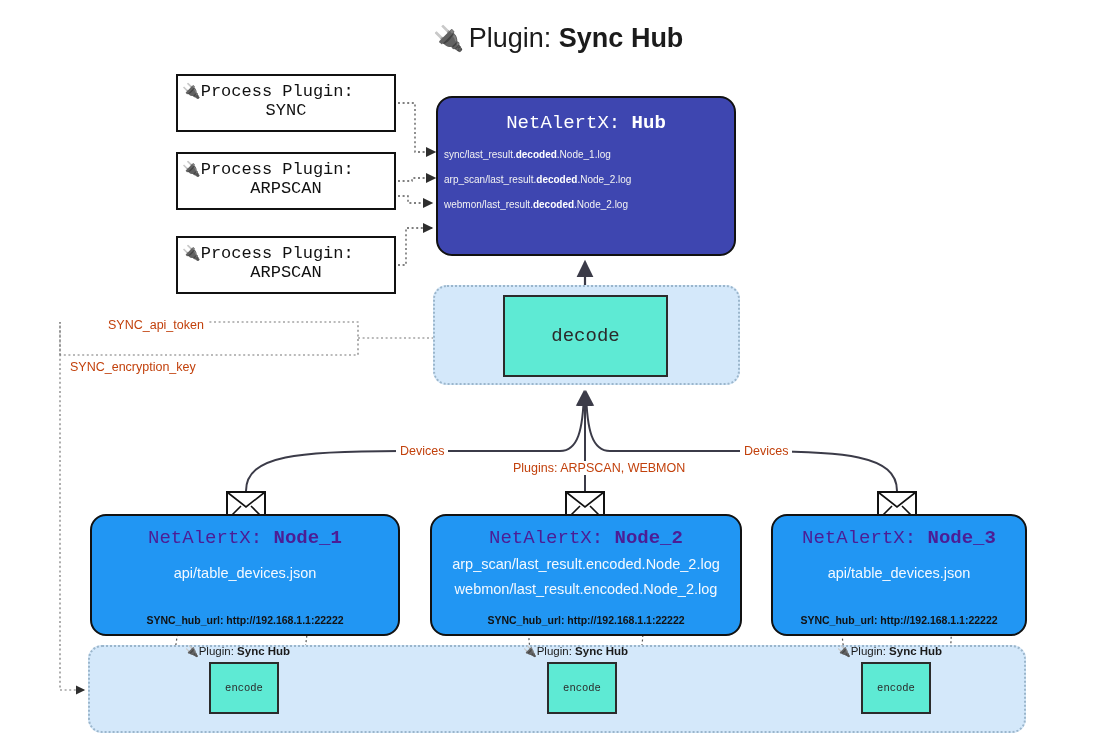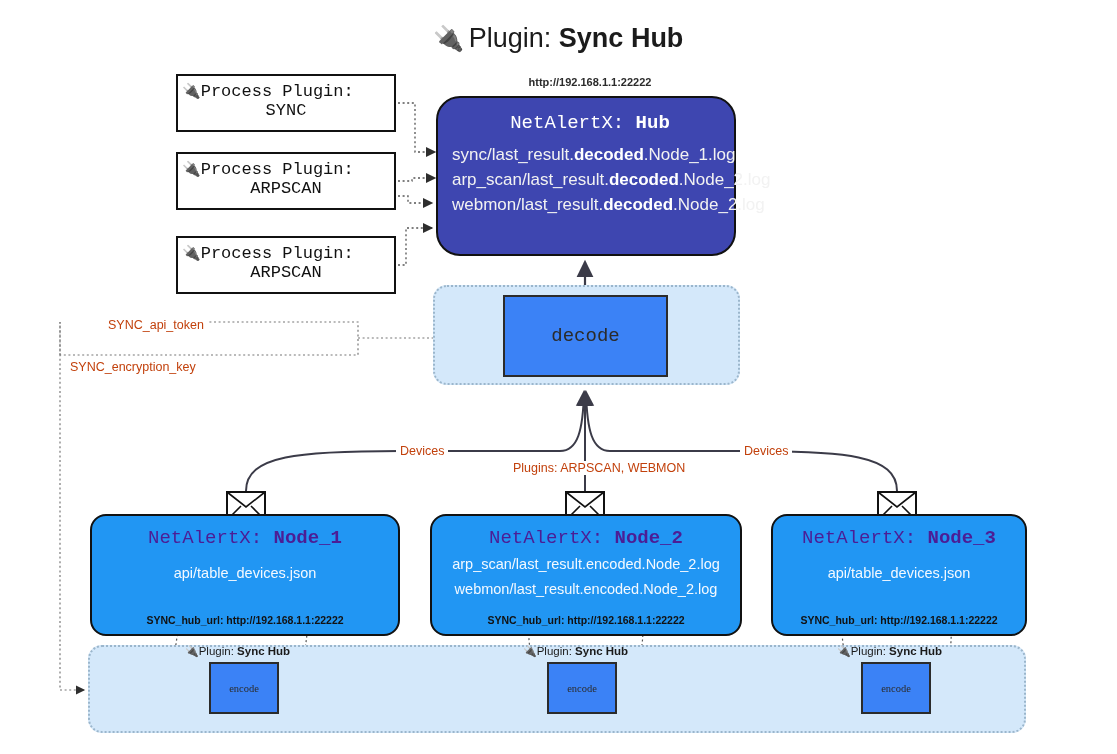--- a/index.html
+++ b/index.html
@@ -74,68 +74,67 @@
     white-space: nowrap;
   }
   .hub-box {
     position: absolute;
     left: 436px;
     top: 96px;
     width: 300px;
     height: 160px;
     background: #3e46b0;
     border: 2.5px solid #111111;
-    border-radius: 24px;
-    box-sizing: border-box;
-    padding-left: 8px;
+    border-radius: 16px;
+    box-sizing: border-box;
   }
   .hub-title {
     text-align: center;
     color: #ffffff;
     font-family: "Liberation Mono", monospace;
     font-size: 19px;
     margin-top: 14px;
     white-space: nowrap;
   }
   .hub-title .strong { font-weight: bold; }
   .hub-lines { margin-top: 8px; }
   .hub-line {
     color: #f2f2f2;
-    font-size: 17px;
+    font-size: 10px;
     line-height: 25px;
     text-align: left;
     padding-left: 6px;
     white-space: nowrap;
   }
   .hub-line b { font-weight: bold; color: #ffffff; }
 
   
   .lightblue-pane {
     position: absolute;
     background: #d4e8fa;
     border: 2px dotted #9bb6cc;
     border-radius: 14px;
     box-sizing: border-box;
   }
   #decode-pane { left: 433px; top: 285px; width: 307px; height: 100px; }
   #encode-pane { left: 88px; top: 645px; width: 938px; height: 88px; }
 
   .white-op-box {
     position: absolute;
-    background: #3b82f6;
+    background: #5eead4;
     border: 2px solid #2b2b2b;
     box-sizing: border-box;
     display: flex;
     align-items: center;
     justify-content: center;
     color: #2b2b2b;
     font-family: "Liberation Mono", monospace;
   }
   #decode-box { left: 503px; top: 295px; width: 165px; height: 82px; font-size: 19px; }
-  .encode-box { width: 70px; height: 52px; font-size: 10.5px; top: 662px; font-family: Liberation Serif, serif; }
+  .encode-box { width: 70px; height: 52px; font-size: 10.5px; top: 662px; }
   #encode-box-1 { left: 209px; }
   #encode-box-2 { left: 547px; }
   #encode-box-3 { left: 861px; }
 
   .encode-label {
     position: absolute;
     top: 645px;
     font-size: 11.5px;
     color: #1a1a1a;
     white-space: nowrap;
@@ -284,21 +283,20 @@
     </div>
     <div class="proc-box" style="left:176px; top:152px;">
       <span class="l1"><span class="plug">🔌</span><span>Process Plugin:</span></span>
       <span class="l2">ARPSCAN</span>
     </div>
     <div class="proc-box" style="left:176px; top:236px;">
       <span class="l1"><span class="plug">🔌</span><span>Process Plugin:</span></span>
       <span class="l2">ARPSCAN</span>
     </div>
 
-    <div class="hub-url">http://192.168.1.1:22222</div>
     <div class="hub-box">
       <div class="hub-title">
         <span>NetAlertX:</span>
         <span class="strong">Hub</span>
       </div>
       <div class="hub-lines">
         <div class="hub-line"><span>sync/last_result.</span><b>decoded</b><span>.Node_1.log</span></div>
         <div class="hub-line"><span>arp_scan/last_result.</span><b>decoded</b><span>.Node_2.log</span></div>
         <div class="hub-line"><span>webmon/last_result.</span><b>decoded</b><span>.Node_2.log</span></div>
       </div>

